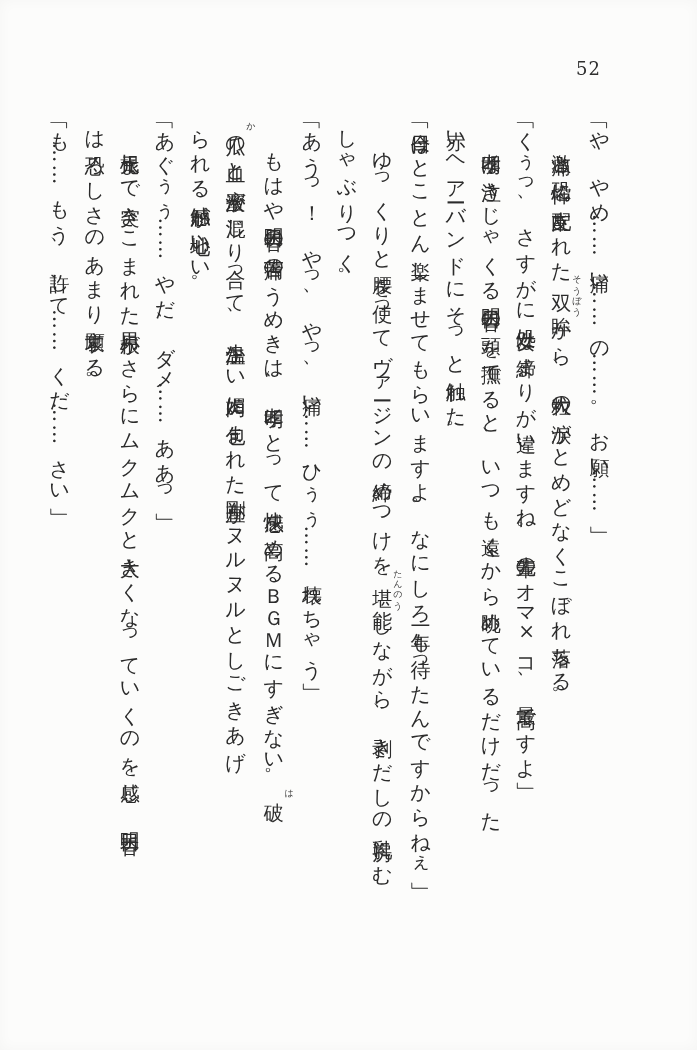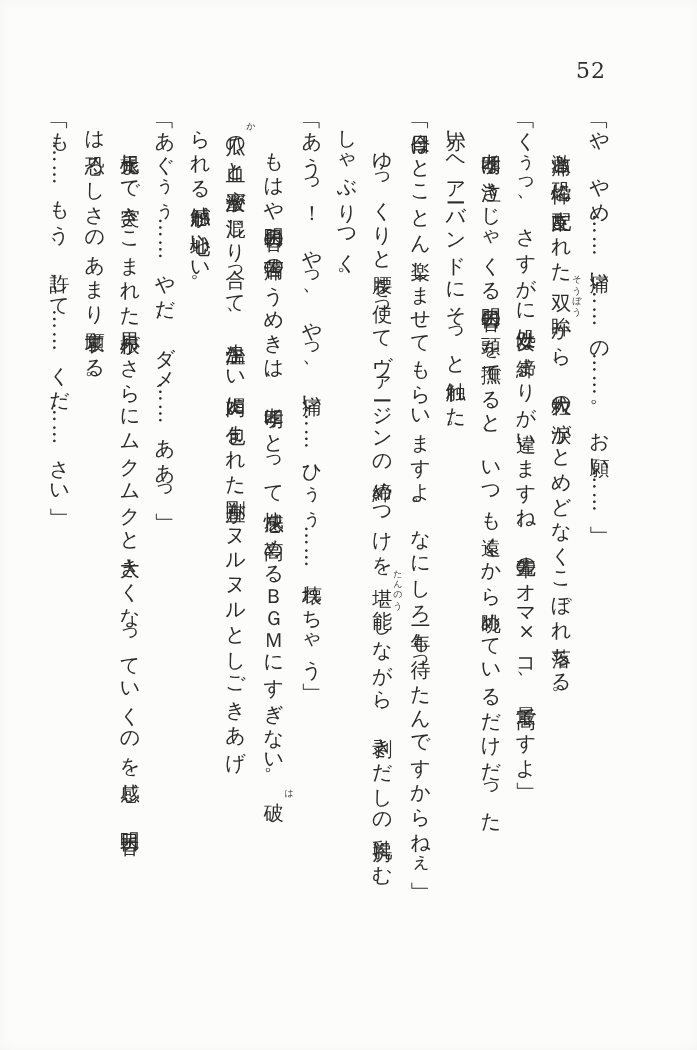--- a/index.html
+++ b/index.html
@@ -17,21 +17,21 @@
     position: relative;
     width: 697px;
     height: 1050px;
     background: #fcfcfb;
     box-shadow: inset 0 0 14px rgba(0,0,0,0.03);
   }
   .page-number {
     position: absolute;
     top: 58px;
     left: 576px;
-    font-size: 22px;
+    font-size: 18px;
     color: #2e2e2e;
     letter-spacing: 1px;
     font-family: "DejaVu Serif", "Liberation Serif", serif;
   }
   .text-columns {
     position: absolute;
     top: 116px;
     left: 53px;
     width: 564px;
     height: 860px;

